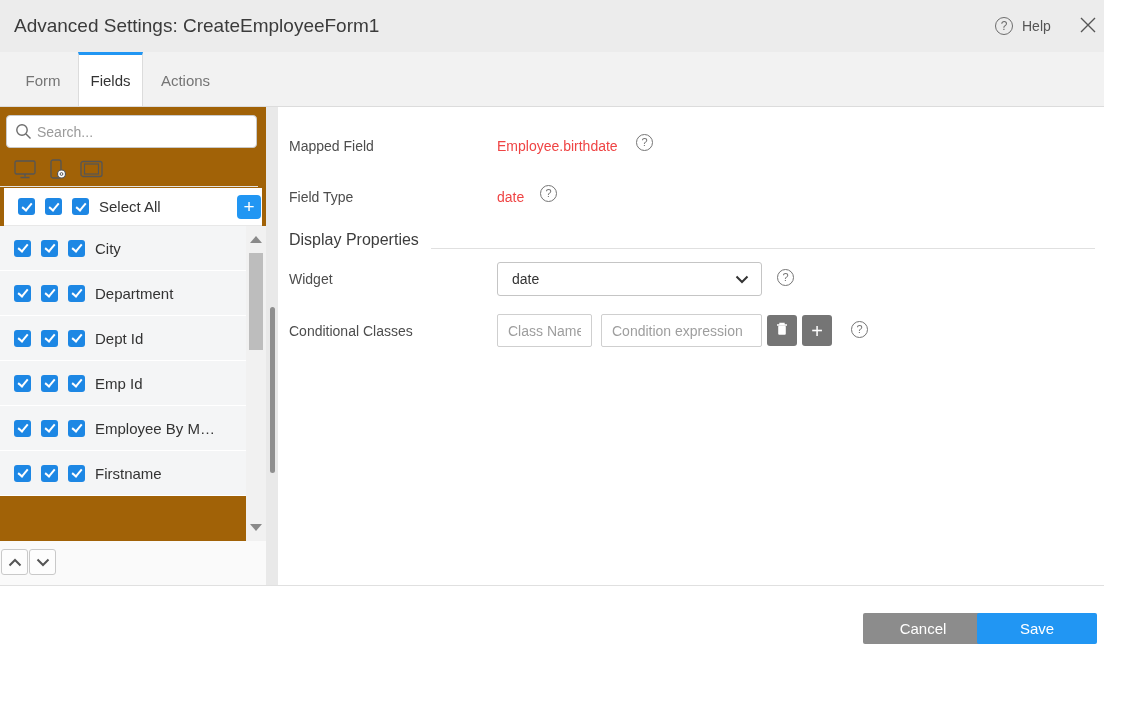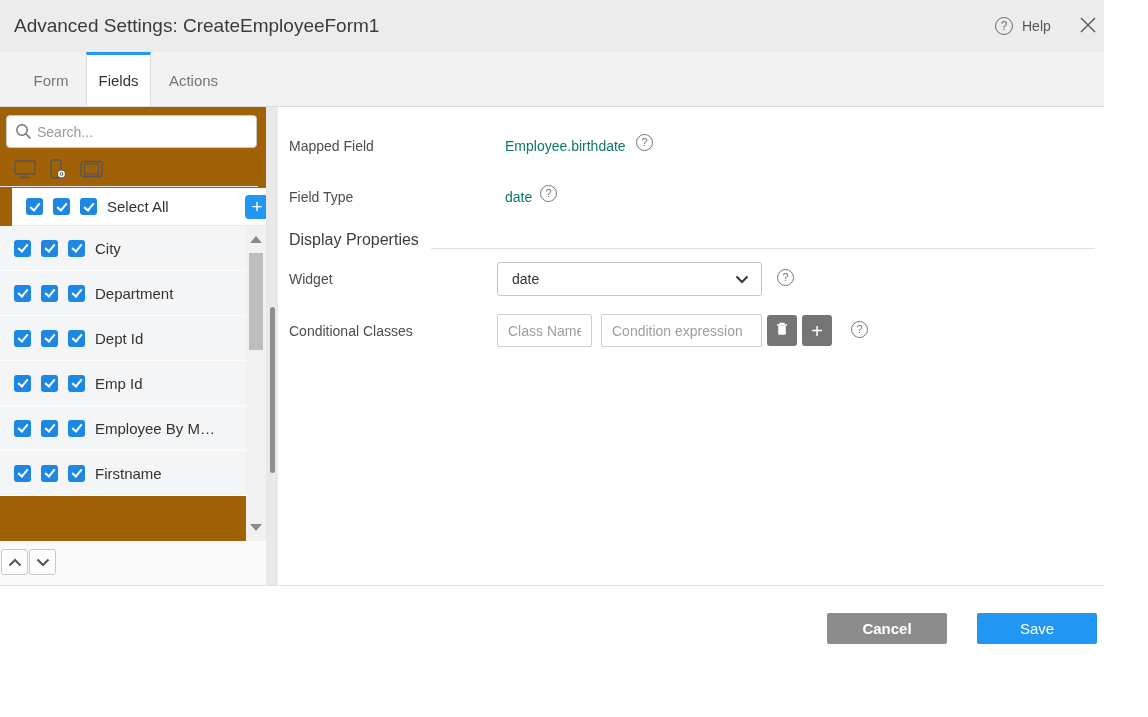--- a/index.html
+++ b/index.html
@@ -10,42 +10,42 @@
   .hdr { position:absolute; left:0; top:0; width:1104px; height:52px; background:#ececec; }
   .hdr-title { position:absolute; left:14px; top:0; line-height:52px; font-size:19px; color:#3b3b3b; }
   .hdr-help-icon { position:absolute; left:995px; top:17px; width:18px; height:18px; border:1px solid #6d6d6d;
     border-radius:50%; color:#6d6d6d; font-size:12px; text-align:center; line-height:16px; }
   .hdr-help-icon::before { content:"?"; }
   .hdr-help-label { position:absolute; left:1022px; top:0; line-height:52px; font-size:14px; color:#555; }
   .hdr-close { position:absolute; left:1078px; top:15px; width:20px; height:20px; cursor:pointer; }
 
   
   .tabbar { position:absolute; left:0; top:52px; width:1104px; height:55px; background:#f2f2f2;
-    border-bottom:1px solid #dcdcdc; display:flex; padding-left:16px; }
+    border-bottom:1px solid #dcdcdc; display:flex; padding-left:8px; }
   .tab { height:100%; display:flex; align-items:center; justify-content:center; font-size:15px;
     color:#757575; cursor:pointer; border-top:3px solid transparent; }
   .tab.t0 { width:70px; }
   .tab.t1 { width:65px; }
   .tab.t2 { width:85px; }
   .tab.active { background:#fff; color:#333; border-top:3px solid #2196f3;
     border-left:1px solid #dcdcdc; border-right:1px solid #dcdcdc; margin-bottom:-1px; }
 
   
   .sidebar { position:absolute; left:0; top:107px; width:268px; height:478px; background:#a16207; }
   .search-wrap { position:absolute; left:6px; top:8px; width:251px; height:33px; }
   .search-input { width:100%; height:100%; border:1px solid #c9c9c9; border-radius:4px;
     padding:0 8px 0 30px; font-size:14px; color:#444; font-family:"Liberation Sans", sans-serif; outline:none; }
   .search-input::placeholder { color:#9a9a9a; }
   .search-icon { position:absolute; left:9px; top:8px; width:17px; height:17px; }
 
   .device-row { position:absolute; left:0; top:45px; width:258px; height:35px;
     border-bottom:1px solid #e3e3e3; display:flex; align-items:center; gap:13px; padding-left:14px; }
   .device-row svg { display:block; }
 
-  .selectall-row { position:absolute; left:12px; top:81px; width:258px; height:38px; background:#fff;
+  .selectall-row { position:absolute; left:4px; top:81px; width:258px; height:38px; background:#fff;
     border-bottom:1px solid #e8e8e8; display:flex; align-items:center; }
   .add-field-btn { position:absolute; left:233px; top:7px; width:24px; height:24px; background:#2196f3;
     border:none; border-radius:4px; color:#fff; font-size:19px; line-height:22px; text-align:center; cursor:pointer; }
   .add-field-btn::before { content:"+"; }
 
   .field-list { position:absolute; left:0; top:119px; width:246px; height:315px; }
   .field-row { height:45px; background:#f4f5f6; border-bottom:1px solid #fff;
     display:flex; align-items:center; cursor:pointer; }
   .field-row.selected { background:#fff; border-bottom:1px solid #ececec; }
   .cb { width:17px; height:17px; background:#1d87e4; border-radius:3px; position:relative;
@@ -68,21 +68,21 @@
   .move-btn { position:absolute; top:8px; width:27px; height:26px; background:#fdfdfd;
     border:1px solid #c9c9c9; border-radius:3px; display:flex; align-items:center; justify-content:center; cursor:pointer; }
   .move-up { left:1px; } .move-down { left:29px; }
 
   .dlg-scroll { position:absolute; left:266px; top:107px; width:12px; height:478px; background:#e9e9e9; }
   .dlg-thumb { position:absolute; left:4px; top:200px; width:5px; height:166px; background:#8f8f8f; border-radius:3px; }
 
   
   .main { position:absolute; left:280px; top:107px; width:824px; height:478px; background:#fff; }
   .flabel { position:absolute; left:9px; font-size:14px; color:#4d4d4d; }
-  .fvalue { position:absolute; left:217px; font-size:14px; color:#0f766e;margin-left:8px; }
+  .fvalue { position:absolute; left:217px; font-size:14px; color:#ef4444; }
   .qicon { position:absolute; width:17px; height:17px; border:1px solid #757575; border-radius:50%;
     color:#757575; font-size:11px; text-align:center; line-height:15px; cursor:pointer; }
   .qicon::before { content:"?"; }
 
   .section-head { position:absolute; left:9px; top:124px; width:806px; display:flex; align-items:flex-end; }
   .section-title { font-size:16px; color:#3d3d3d; white-space:nowrap; }
   .section-rule { flex:1; height:1px; background:#e0e0e0; margin-left:12px; margin-top:10px; }
 
   .widget-select { position:absolute; left:217px; top:155px; width:265px; height:34px;
     border:1px solid #c5c5c5; border-radius:3px; background:#fff; display:flex; align-items:center;
@@ -97,21 +97,21 @@
   .tool-btn { position:absolute; top:208px; width:30px; height:31px; background:#757575; border:none;
     border-radius:3px; color:#fff; display:flex; align-items:center; justify-content:center; cursor:pointer; }
   .btn-trash { left:487px; }
   .btn-addrow { left:522px; font-size:20px; line-height:28px; }
   .btn-addrow::before { content:"+"; }
 
   
   .footer-rule { position:absolute; left:0; top:585px; width:1104px; height:1px; background:#e0e0e0; }
   .btn { position:absolute; top:613px; width:120px; height:31px; border:none; border-radius:2px;
     color:#fff; font-size:15px; font-family:"Liberation Sans", sans-serif; cursor:pointer; }
-  .btn-cancel { left:827px; background:#8c8c8c;font-weight:bold; }
+  .btn-cancel { left:863px; background:#8c8c8c; }
   .btn-save { left:977px; background:#2196f3; }
 </style>
 </head>
 <body>
 
 <div class="page">
 
   <div class="hdr">
     <div class="hdr-title">Advanced Settings: CreateEmployeeForm1</div>
     <span class="hdr-help-icon"></span>

